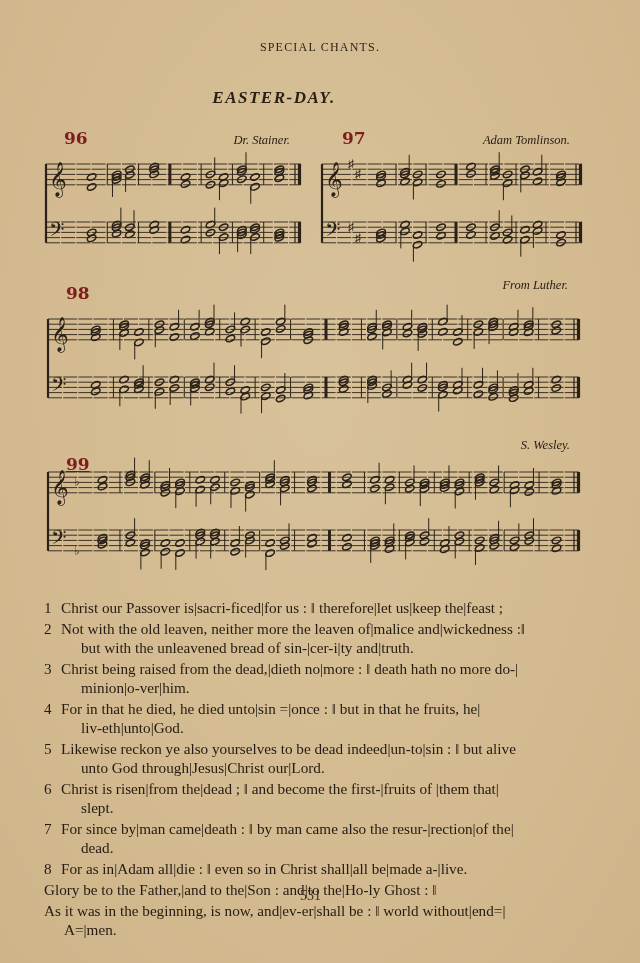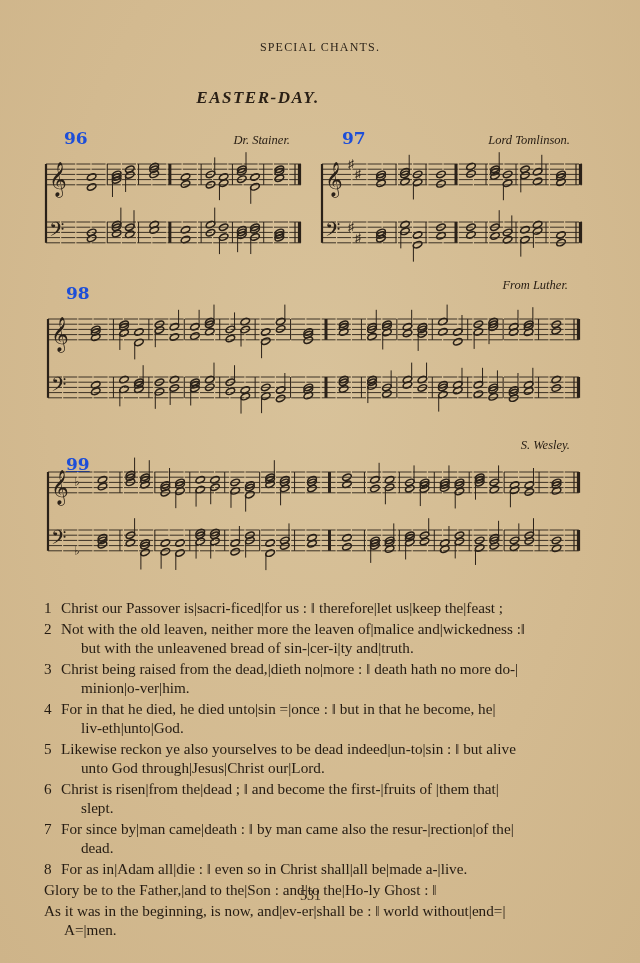--- a/index.html
+++ b/index.html
@@ -9,25 +9,25 @@
     background-image: radial-gradient(ellipse at 50% 40%, #d8c29a 0%, #d3ba90 60%, #ceb489 100%);
     color: #2a2118;
     font-family: "Liberation Serif", "DejaVu Serif", serif;
     position: relative;
   }
   .running-head {
     position: absolute; top: 40px; left: 0; width: 640px; text-align: center;
     font-size: 12px; letter-spacing: 1.2px; color: #2d241a;
   }
   .section-title {
-    position: absolute; top: 88px; left: 0; width: 516px; text-align: center;
+    position: absolute; top: 88px; left: 16px; width: 516px; text-align: center;
     font-size: 17px; font-style: italic; font-weight: bold; letter-spacing: 1.5px; color: #2a2016;
   }
   .chant-num {
-    position: absolute; font-weight: bold; font-size: 17px; font-family: "DejaVu Serif", serif; color: #1d4ed8;
+    position: absolute; font-weight: bold; font-size: 17px; font-family: "DejaVu Serif", serif; color: #7f1d1d;
   }
   .composer {
     position: absolute; font-style: italic; font-size: 12.5px; color: #2a2016; text-align: right;
   }
   svg.system { position: absolute; overflow: visible; }
   .text-block {
     position: absolute; left: 44px; top: 598px; width: 546px;
     font-size: 15.2px; line-height: 19px; color: #241b12;
   }
   .verse { position: relative; padding-left: 17px; margin-bottom: 2px; text-align: justify; }
@@ -133,21 +133,21 @@
     <ellipse cx="239.35714285714286" cy="82.4" rx="4.6" ry="2.8" fill="none" stroke="#2a2118" stroke-width="1.6" transform="rotate(-25 239.35714285714286 82.4)"></ellipse>
     <ellipse cx="239.35714285714286" cy="87.8059670781893" rx="4.6" ry="2.8" fill="none" stroke="#2a2118" stroke-width="1.6" transform="rotate(-25 239.35714285714286 87.8059670781893)"></ellipse>
     <ellipse cx="239.35714285714286" cy="85" rx="4.6" ry="2.8" fill="none" stroke="#2a2118" stroke-width="1.6" transform="rotate(-25 239.35714285714286 85)"></ellipse>
     <line x1="255" y1="14" x2="255" y2="34.8" stroke="#2a2118" stroke-width="1.2"></line>
     <line x1="259.5" y1="14" x2="259.5" y2="34.8" stroke="#2a2118" stroke-width="3.2"></line>
     <line x1="255" y1="72" x2="255" y2="92.8" stroke="#2a2118" stroke-width="1.2"></line>
     <line x1="259.5" y1="72" x2="259.5" y2="92.8" stroke="#2a2118" stroke-width="3.2"></line>
   </svg>
 
 <div class="chant-num" style="left:342px; top:128px;text-align:center;">97</div>
-<div class="composer" style="left:400px; top:133px; width:170px;">Lord Tomlinson.</div>
+<div class="composer" style="left:400px; top:133px; width:170px;">Adam Tomlinson.</div>
 <svg class="system" style="left:316px; top:150px;" width="270" height="105">
     <line x1="6" y1="14" x2="6" y2="92.8" stroke="#2a2118" stroke-width="2.2"></line>
     <line x1="6" y1="14" x2="266" y2="14" stroke="#2a2118" stroke-width="0.9" stroke-dasharray="14 1.2"></line>
     <line x1="6" y1="19.2" x2="266" y2="19.2" stroke="#2a2118" stroke-width="0.9" stroke-dasharray="14 1.2"></line>
     <line x1="6" y1="24.4" x2="266" y2="24.4" stroke="#2a2118" stroke-width="0.9" stroke-dasharray="14 1.2"></line>
     <line x1="6" y1="29.6" x2="266" y2="29.6" stroke="#2a2118" stroke-width="0.9" stroke-dasharray="14 1.2"></line>
     <line x1="6" y1="34.8" x2="266" y2="34.8" stroke="#2a2118" stroke-width="0.9" stroke-dasharray="14 1.2"></line>
     <line x1="6" y1="72" x2="266" y2="72" stroke="#2a2118" stroke-width="0.9" stroke-dasharray="14 1.2"></line>
     <line x1="6" y1="77.2" x2="266" y2="77.2" stroke="#2a2118" stroke-width="0.9" stroke-dasharray="14 1.2"></line>
     <line x1="6" y1="82.4" x2="266" y2="82.4" stroke="#2a2118" stroke-width="0.9" stroke-dasharray="14 1.2"></line>
@@ -653,21 +653,21 @@
     <span class="cont">Not with the old leaven, neither more the leaven of|malice and|wickedness :‖</span>
     <span class="cont" style="padding-left:20px">but with the unleavened bread of sin-|cer-i|ty and|truth.</span>
   </div>
   <div class="verse">
     <span class="vnum">3</span>
     <span class="cont">Christ being raised from the dead,|dieth no|more : ‖ death hath no more do-|</span>
     <span class="cont" style="padding-left:20px">minion|o-ver|him.</span>
   </div>
   <div class="verse">
     <span class="vnum">4</span>
-    <span class="cont">For in that he died, he died unto|sin =|once : ‖ but in that he become, he|</span>
+    <span class="cont">For in that he died, he died unto|sin =|once : ‖ but in that he fruits, he|</span>
     <span class="cont" style="padding-left:20px">liv-eth|unto|God.</span>
   </div>
   <div class="verse">
     <span class="vnum">5</span>
     <span class="cont">Likewise reckon ye also yourselves to be dead indeed|un-to|sin : ‖ but alive</span>
     <span class="cont" style="padding-left:20px">unto God through|Jesus|Christ our|Lord.</span>
   </div>
   <div class="verse">
     <span class="vnum">6</span>
     <span class="cont">Christ is risen|from the|dead ; ‖ and become the first-|fruits of |them that|</span>

